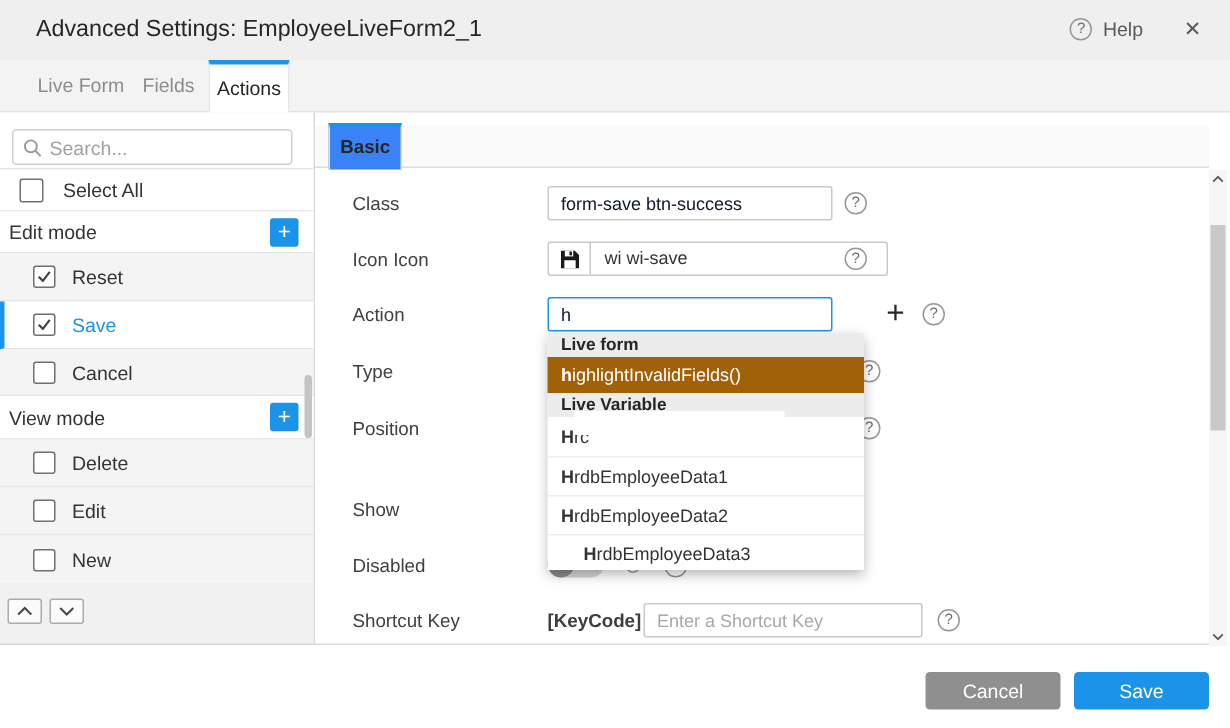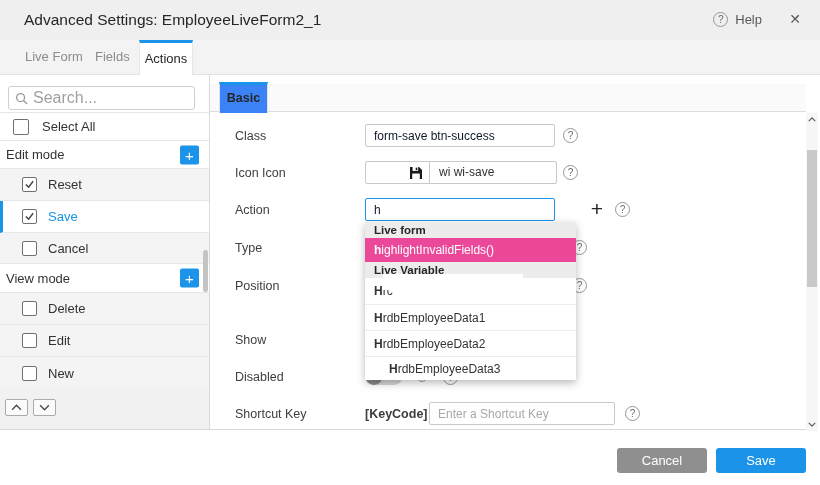--- a/index.html
+++ b/index.html
@@ -25,21 +25,21 @@
   .nav-tab.t1 { left:25px; }
   .nav-tab.t2 { left:95px; }
   .nav-tab.active-box { left:139px; width:54px; height:35px; background:#fff; border-top:3px solid #1a93e8;
                         border-left:1px solid #e6e6e6; border-right:1px solid #e6e6e6; text-align:center;
                         color:#262626; line-height:31px; }
 
   
   .sidebar { position:absolute; left:0; top:75px; width:210px; height:355px; background:#fff; border-right:1px solid #d9d9d9; }
   .searchbox { position:absolute; left:8px; top:11px; width:187px; height:24px; border:1px solid #cfcfcf; border-radius:3px;
                background:#fff; display:flex; align-items:center; padding:0 6px; gap:5px; }
-  .searchbox input { border:none; outline:none; width:140px; font-size:16px; font-family:"Liberation Sans",sans-serif; color:#333; background:transparent; }
+  .searchbox input { border:none; outline:none; width:140px; font-size:13px; font-family:"Liberation Sans",sans-serif; color:#333; background:transparent; }
   .searchbox input::placeholder { color:#a0a0a0; }
   .side-rows { position:absolute; left:0; top:37px; width:209px; border-top:1px solid #e6e6e6; }
   .srow { position:relative; width:100%; border-bottom:1px solid #e6e6e6; display:flex; align-items:center; font-size:13px; color:#333; cursor:pointer;text-align:right; }
   .srow.gray { background:#f4f4f4; }
   .srow.white { background:#fff; }
   .srow.selected { background:#fff; border-left:3px solid #1a93e8; }
   .srow.selected .slabel { color:#1a93e8; }
   .cbx { width:15px; height:15px; border:1.5px solid #6f6f6f; border-radius:2px; background:#fff; margin-left:22px; margin-right:11px;
          display:flex; align-items:center; justify-content:center; flex:0 0 auto; }
   .srow.selected .cbx { margin-left:19px; }
@@ -60,40 +60,40 @@
   .ptab { position:absolute; top:0; height:28px; line-height:28px; font-size:12.5px; color:#595959; text-align:center; cursor:pointer; }
   .ptab.active { left:9px; top:-2px; width:49px; height:31px; background:#3b82f6; border-top:3px solid #1a93e8;
                  border-left:1px solid #e2e2e2; border-right:1px solid #e2e2e2; line-height:27px; color:#262626; font-weight:bold; }
   .ptab.inactive { left:58px; width:64px; }
 
   .frow-label { position:absolute; left:235px; height:24px; line-height:24px; font-size:12.5px; color:#404040; }
   .txt-input { position:absolute; left:365px; width:190px; height:23px; border:1px solid #c9c9c9; border-radius:2px; background:#fff;
                font-size:12px; font-family:"Liberation Sans",sans-serif; color:#0f172a; padding:0 8px; outline:none; }
   .txt-input::placeholder { color:#a8a8a8; }
   .help-pos { position:absolute; }
-  .icon-group { position:absolute; left:365px; width:192px; height:23px; border:1px solid #c9c9c9; border-radius:2px; background:#fff; display:flex;padding-left:36px; }
+  .icon-group { position:absolute; left:365px; width:227px; height:23px; border:1px solid #c9c9c9; border-radius:2px; background:#fff; display:flex; }
   .icon-cell { width:28px; border-right:1px solid #c9c9c9; display:flex; align-items:center; justify-content:center; }
   .icon-group .val { flex:1; font-size:12px; color:#333; line-height:21px; padding-left:9px; }
   .focused { border:1.5px solid #1a93e8; }
   .add-action { position:absolute; left:588px; top:197px; width:18px; height:24px; font-size:21px; font-weight:300; color:#262626;
                 display:flex; align-items:center; justify-content:center; cursor:pointer; }
   .add-action::before { content:"+"; }
 
   
   .toggle { position:absolute; left:365px; top:367px; width:38px; height:18px; border-radius:9px; background:#d6d6d6; z-index:1; }
   .toggle .knob { position:absolute; left:0; top:0; width:18px; height:18px; border-radius:50%; background:#8a8a8a; }
   .mini-circle { position:absolute; left:417px; top:372px; width:10px; height:10px; border:1px solid #9e9e9e; border-radius:50%; z-index:1; }
 
   
   .dropdown { position:absolute; left:365px; top:222px; width:211px; background:#fff; z-index:10;
               box-shadow:0 3px 8px rgba(0,0,0,0.28); }
   .dd-header { height:16px; line-height:16px; background:#ececec; font-size:11.5px; font-weight:bold; color:#262626; padding-left:9px; }
   .dd-item { display:block; height:26px; line-height:26px; font-size:12px; color:#333; padding-left:9px; border-top:1px solid #ededed; cursor:pointer; }
   .dd-item::first-letter { font-weight:bold; }
-  .dd-item.sel { height:24px; line-height:24px; background:#ec4899; color:#fff; border-top:none; }
+  .dd-item.sel { height:24px; line-height:24px; background:#a16207; color:#fff; border-top:none; }
   .dd-item.last { height:24px; line-height:24px;padding-left:24px; }
   .dd-patch { position:absolute; left:18px; top:52px; width:140px; height:16px; background:#fff; }
 
   
   .vscroll { position:absolute; left:806px; top:113px; width:12px; height:318px; background:#f6f6f6; }
   .vscroll .arr { position:absolute; left:0; width:12px; height:13px; display:flex; align-items:center; justify-content:center; cursor:pointer; }
   .vscroll .arr.up { top:0; }
   .vscroll .arr.dn { bottom:0; }
   .vscroll .thumb { position:absolute; left:1px; top:37px; width:10px; height:137px; background:#c9c9c9; }
 

